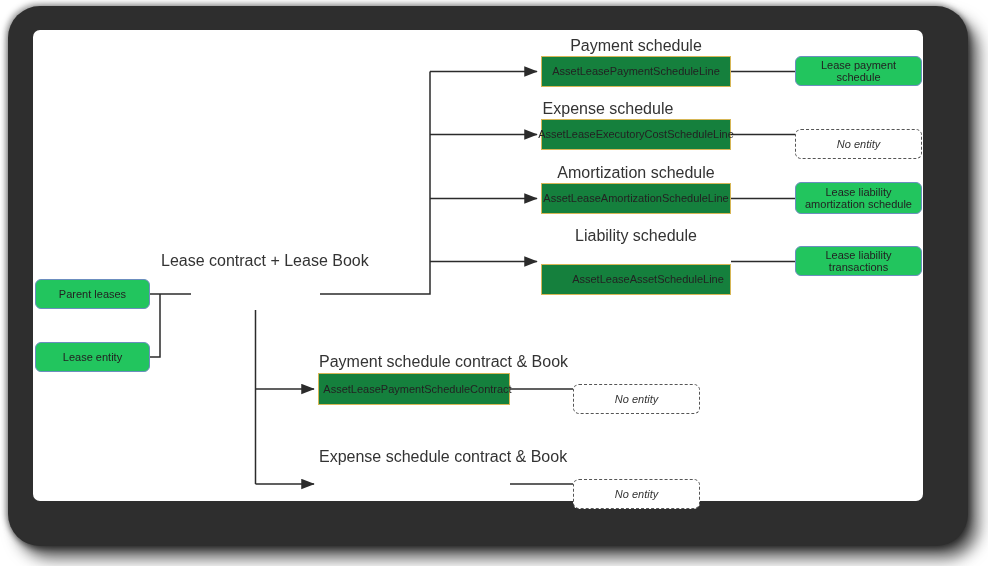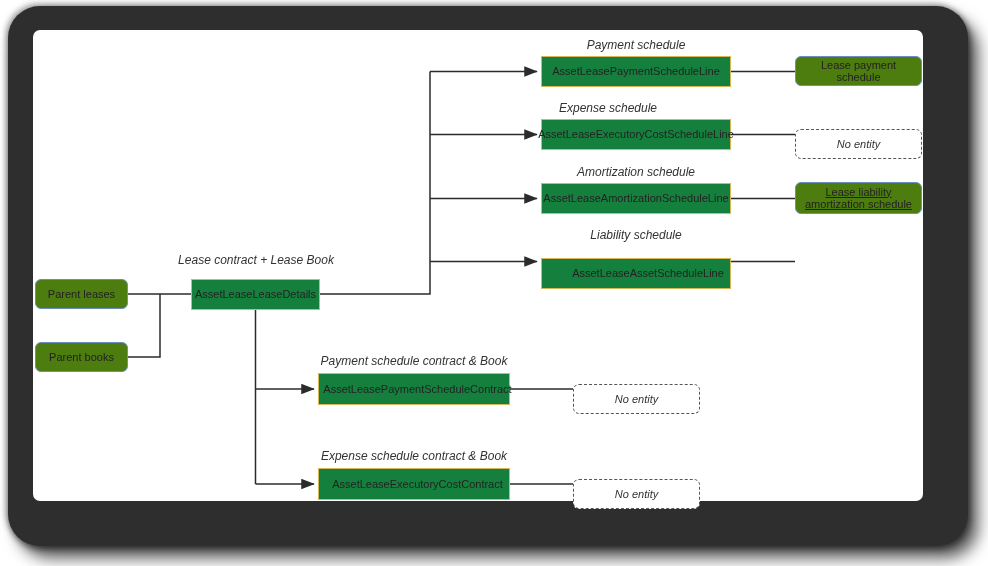--- a/index.html
+++ b/index.html
@@ -4,31 +4,31 @@
 <style>
   html,body{margin:0;padding:0;background:#ffffff;}
   body{width:988px;height:566px;position:relative;overflow:hidden;
        font-family:"Liberation Sans","DejaVu Sans",sans-serif;}
   .window{position:absolute;left:8px;top:6px;width:960px;height:540px;
           background:#2e2e2e;border-radius:32px;
           box-shadow:10px 12px 16px rgba(0,0,0,0.65), 2px 3px 7px rgba(0,0,0,0.5), -2px -2px 6px rgba(0,0,0,0.35);}
   .canvas{position:absolute;left:25px;top:24px;width:890px;height:471px;
           background:#ffffff;border-radius:7px;}
   svg.wires{position:absolute;left:0;top:0;width:890px;height:471px;}
-  .cap{position:absolute;width:190px;font-size:12px;line-height:13px;color:#333;
-       text-align:center;white-space:nowrap;font-style:italic;}
+  .cap{position:absolute;width:190px;font-size:16px;line-height:13px;color:#333;
+       text-align:center;white-space:nowrap;}
   .node{position:absolute;display:flex;align-items:center;justify-content:center;
         font-size:11px;line-height:12.5px;color:#222;box-sizing:border-box;
         text-align:center;padding:1px 4px;}
   .entity{background:#15803d;border:1px solid #d6b656;width:190px;height:31px;}
   .entity.small{width:129px;}
   .entity.wide{width:192px;height:32px;padding-left:11px;}
-  .table{background:#4d7c0f;border:1px solid #6c8ebf;border-radius:6px;width:127px;height:30px;}
-  .table.left{width:93px;}
-  .table.tall{height:32px;text-decoration:underline;}
+  .table{background:#22c55e;border:1px solid #6c8ebf;border-radius:6px;width:127px;height:30px;}
+  .table.left{width:115px;}
+  .table.tall{height:32px;}
   .noent{background:#ffffff;border:1px dashed #555;border-radius:6px;
          width:127px;height:30px;font-style:italic;color:#333;margin-top:10px;}
 </style>
 </head>
 <body>
 
 <div class="window">
   <div class="canvas">
 
     <svg class="wires" viewBox="0 0 890 471">
@@ -51,43 +51,42 @@
         <path d="M698,41.5 L762,41.5"></path>
         <path d="M698,104.5 L762,104.5"></path>
         <path d="M698,168.5 L762,168.5"></path>
         <path d="M698,231.5 L762,231.5"></path>
         <path d="M477,359 L540,359"></path>
         <path d="M477,454 L540,454"></path>
       </g>
     </svg>
 
     <div class="node table left" style="left:2px;top:249px;">Parent leases</div>
-    <div class="node table left" style="left:2px;top:312px;">Parent books</div>
+    <div class="node table left" style="left:2px;top:312px;">Lease entity</div>
 
     <div class="cap" style="left:128px;top:224px;">Lease contract + Lease Book</div>
-    <div class="node entity small" style="left:158px;top:249px;">AssetLeaseLeaseDetails</div>
 
     <div class="cap" style="left:508px;top:9px;">Payment schedule</div>
     <div class="node entity" style="left:508px;top:26px;">AssetLeasePaymentScheduleLine</div>
 
     <div class="cap" style="left:480px;top:72px;">Expense schedule</div>
     <div class="node entity" style="left:508px;top:89px;">AssetLeaseExecutoryCostScheduleLine</div>
 
     <div class="cap" style="left:508px;top:136px;">Amortization schedule</div>
     <div class="node entity" style="left:508px;top:153px;">AssetLeaseAmortizationScheduleLine</div>
 
     <div class="cap" style="left:508px;top:199px;">Liability schedule</div>
-    <div class="node entity" style="left:508px;top:228px;padding-left:28px;">AssetLeaseAssetScheduleLine</div>
+    <div class="node entity" style="left:508px;top:234px;padding-left:28px;">AssetLeaseAssetScheduleLine</div>
 
     <div class="node table" style="left:762px;top:26px;">Lease payment schedule</div>
     <div class="node noent" style="left:762px;top:89px;">No entity</div>
     <div class="node table tall" style="left:762px;top:152px;">Lease liability amortization schedule</div>
+    <div class="node table" style="left:762px;top:216px;">Lease liability transactions</div>
 
     <div class="cap" style="left:286px;top:325px;">Payment schedule contract &amp; Book</div>
     <div class="node entity wide" style="left:285px;top:343px;">AssetLeasePaymentScheduleContract</div>
     <div class="node noent" style="left:540px;top:344px;">No entity</div>
 
     <div class="cap" style="left:286px;top:420px;">Expense schedule contract &amp; Book</div>
-    <div class="node entity wide" style="left:285px;top:438px;">AssetLeaseExecutoryCostContract</div>
     <div class="node noent" style="left:540px;top:439px;">No entity</div>
 
   </div>
 </div>
 
 </body></html>

